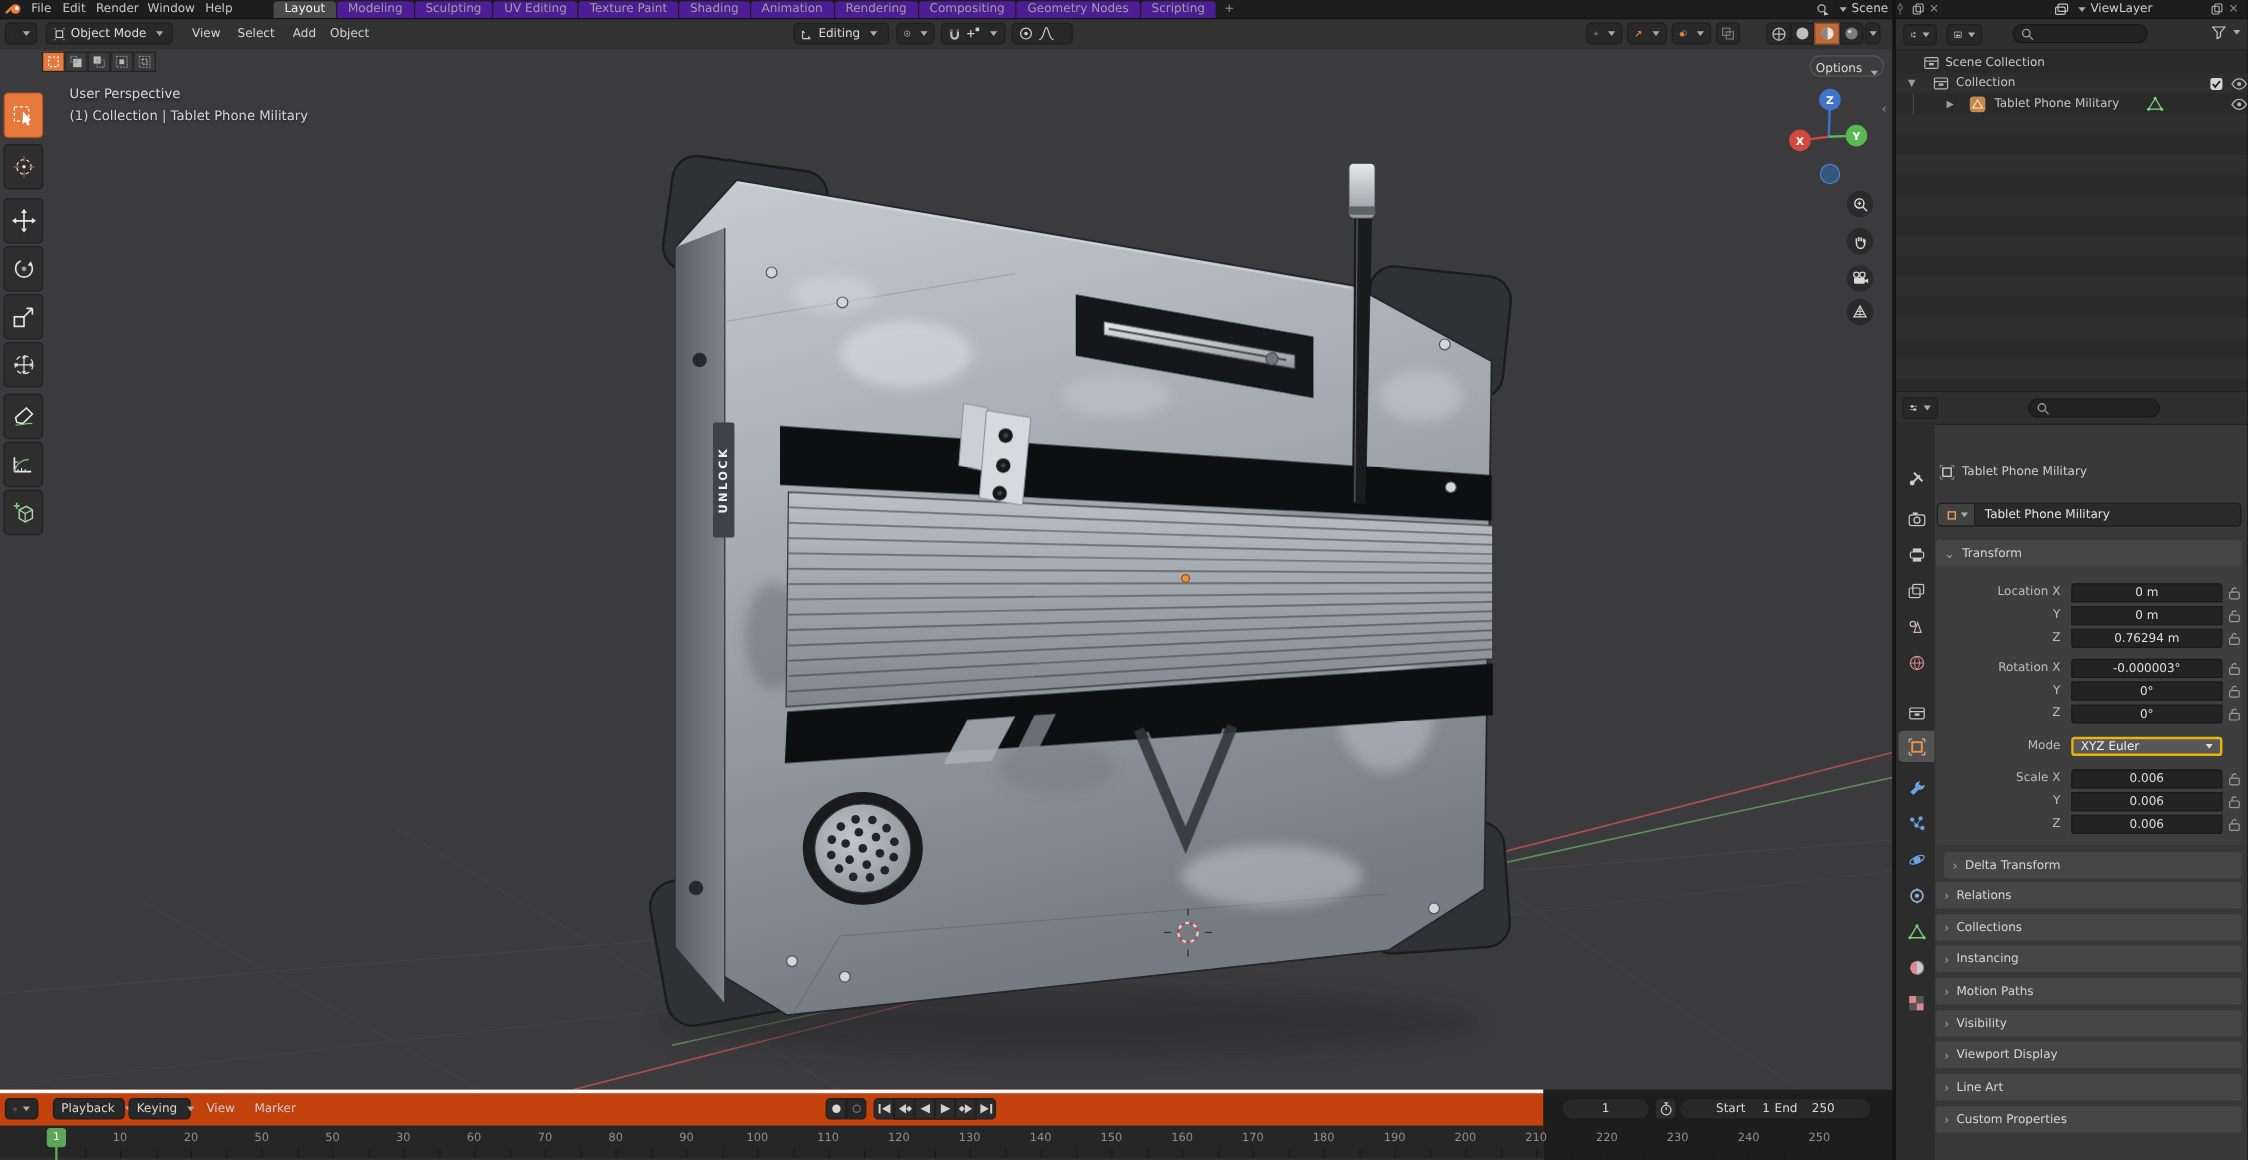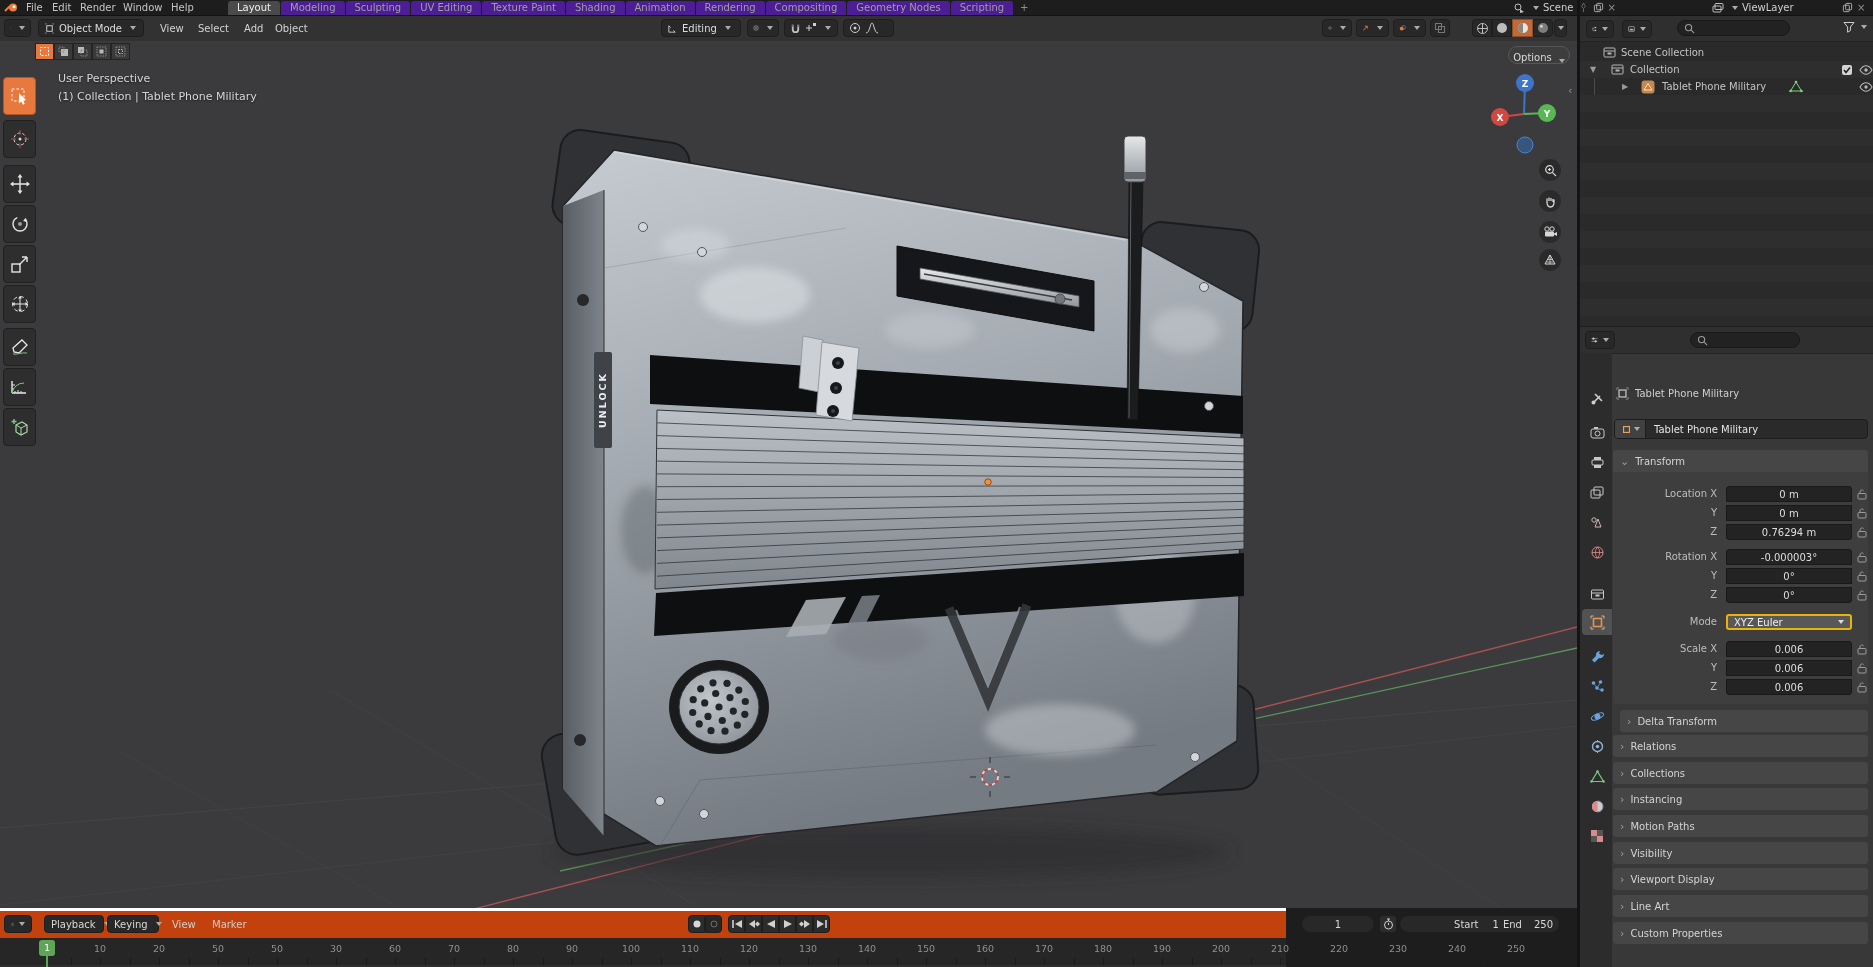--- a/index.html
+++ b/index.html
@@ -645,21 +645,21 @@
 
       <div class="pill" style="left:1301px;width:74px;border-radius:9px;justify-content:center">
           <span>1</span>
         </div>
       <div class="tbtn" style="left:1379px;width:18px;border-radius:4px">
           <svg width="11" height="12" viewBox="0 0 11 12">
             <circle cx="5.5" cy="7" r="4" fill="none" stroke="#cfcfcf"></circle>
             <path d="M4 1h3M5.5 3V1M5.5 7V4.8" stroke="#cfcfcf" fill="none"></path>
           </svg>
         </div>
-      <div class="pill" style="left:1399px;width:161px;border-radius:9px;justify-content:flex-end">
+      <div class="pill" style="left:1399px;width:161px;border-radius:9px;justify-content:center">
         <span style="display:flex;gap:14px">
             <span>Start</span>
             <span>1</span>
           </span>
         <span style="display:flex;gap:12px">
             <span>End</span>
             <span>250</span>
           </span>
       </div>
     </div>

